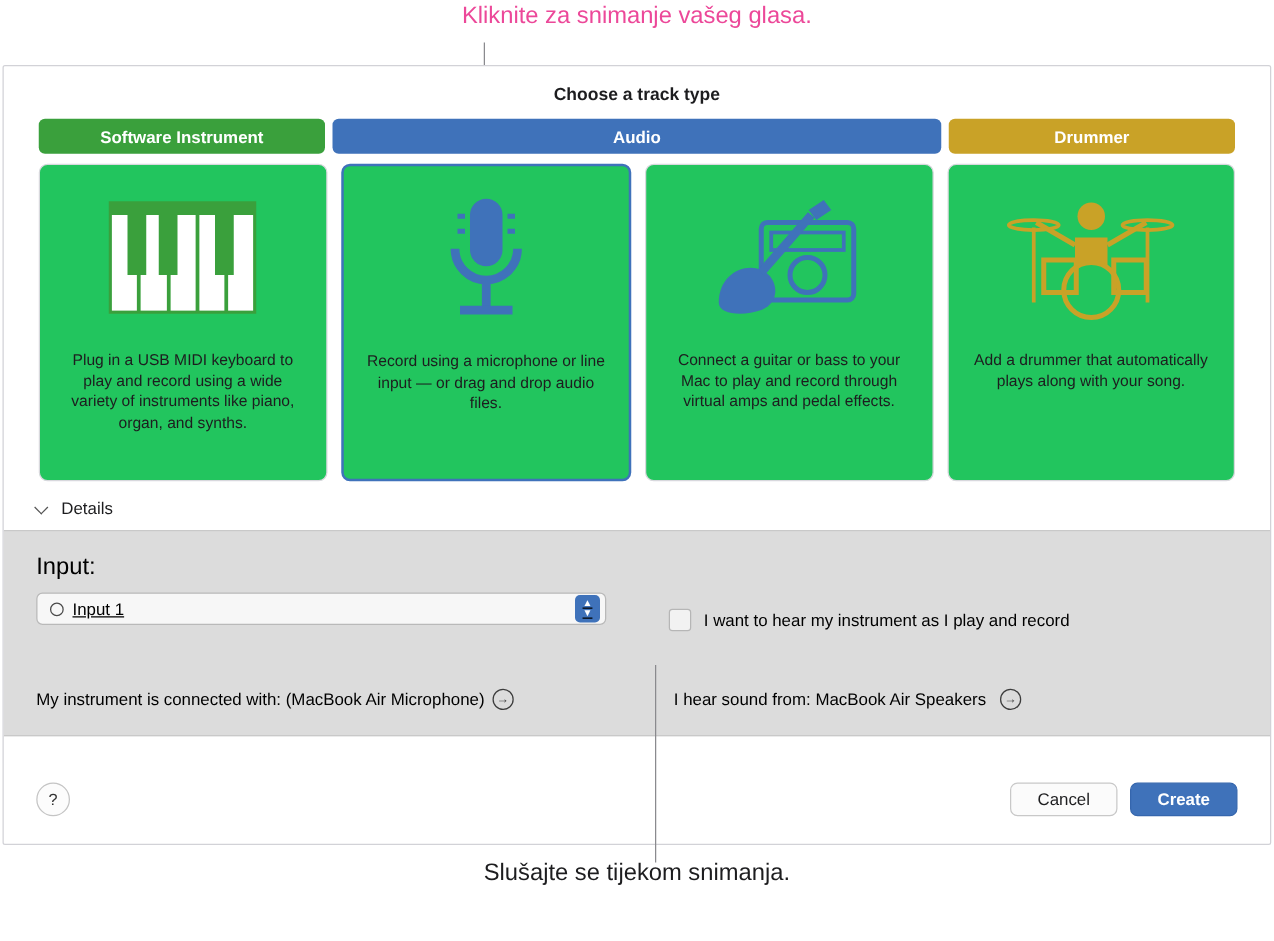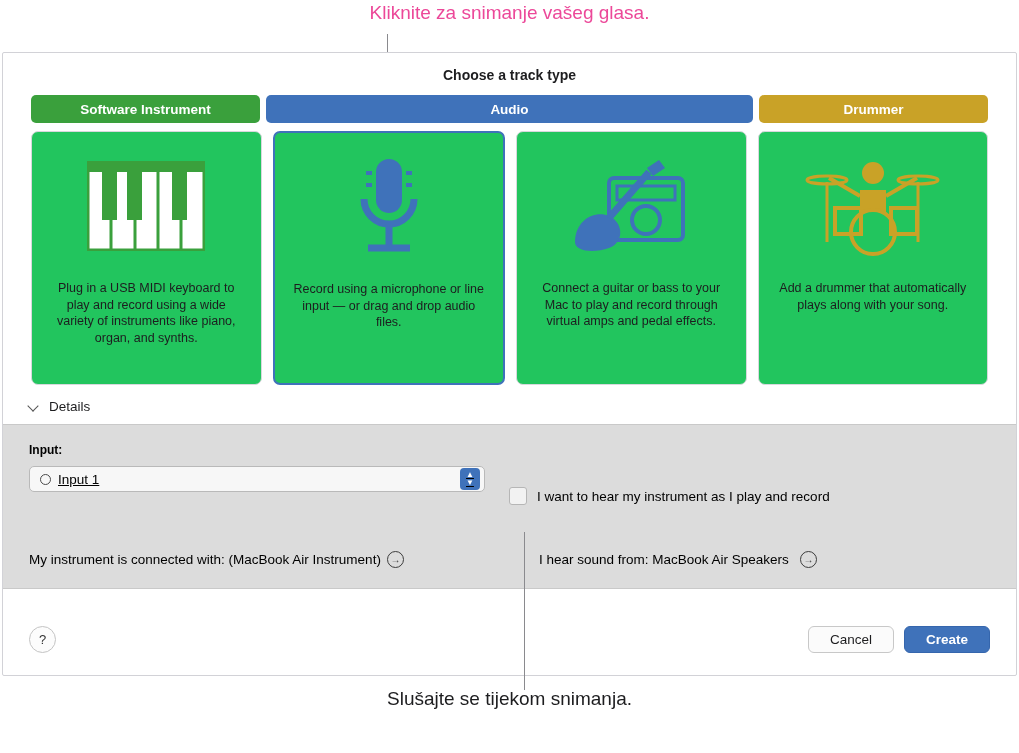--- a/index.html
+++ b/index.html
@@ -151,23 +151,22 @@
   .details-panel {
     background: #dcdcdc;
     border-top: 1px solid #c9c9c9;
     border-bottom: 1px solid #c9c9c9;
     height: 165px;
     position: relative;
     box-sizing: border-box;
     padding: 18px 26px 0 26px;
   }
   .input-label {
-    font-size: 12px;
+    font-size: 19px;
     margin-bottom: 9px;
-    font-weight: bold;
   }
   .popup {
     width: 456px;
     height: 26px;
     background: #f7f7f7;
     border: 1px solid #b9b9b9;
     border-radius: 5px;
     display: flex;
     align-items: center;
     padding: 0 4px 0 10px;
@@ -191,21 +190,21 @@
     display: flex;
     flex-direction: column;
     align-items: center;
     justify-content: center;
     color: #fff;
     font-size: 8px;
     line-height: 8px;
   }
   .checkbox-row {
     position: absolute;
-    left: 506px;
+    left: 532px;
     top: 62px;
     display: flex;
     align-items: center;
     gap: 10px;
     font-size: 13.5px;
   }
   .checkbox {
     width: 16px; height: 16px;
     background: #f2f2f2;
     border: 1px solid #b6b6b6;
@@ -395,21 +394,21 @@
           <span>▼</span>
       </span>
     </div>
 
     <div class="checkbox-row">
       <span class="checkbox"></span>
       <span>I want to hear my instrument as I play and record</span>
     </div>
 
     <div class="conn-left">
-      <span>My instrument is connected with: (MacBook Air Instrument)</span>
+      <span>My instrument is connected with: (MacBook Air Microphone)</span>
       <span class="arrow-circle">→</span>
     </div>
 
     <div class="conn-right">
       <span>I hear sound from: MacBook Air Speakers</span>
       <span class="arrow-circle">→</span>
     </div>
   </div>
 
   <div class="footer">

